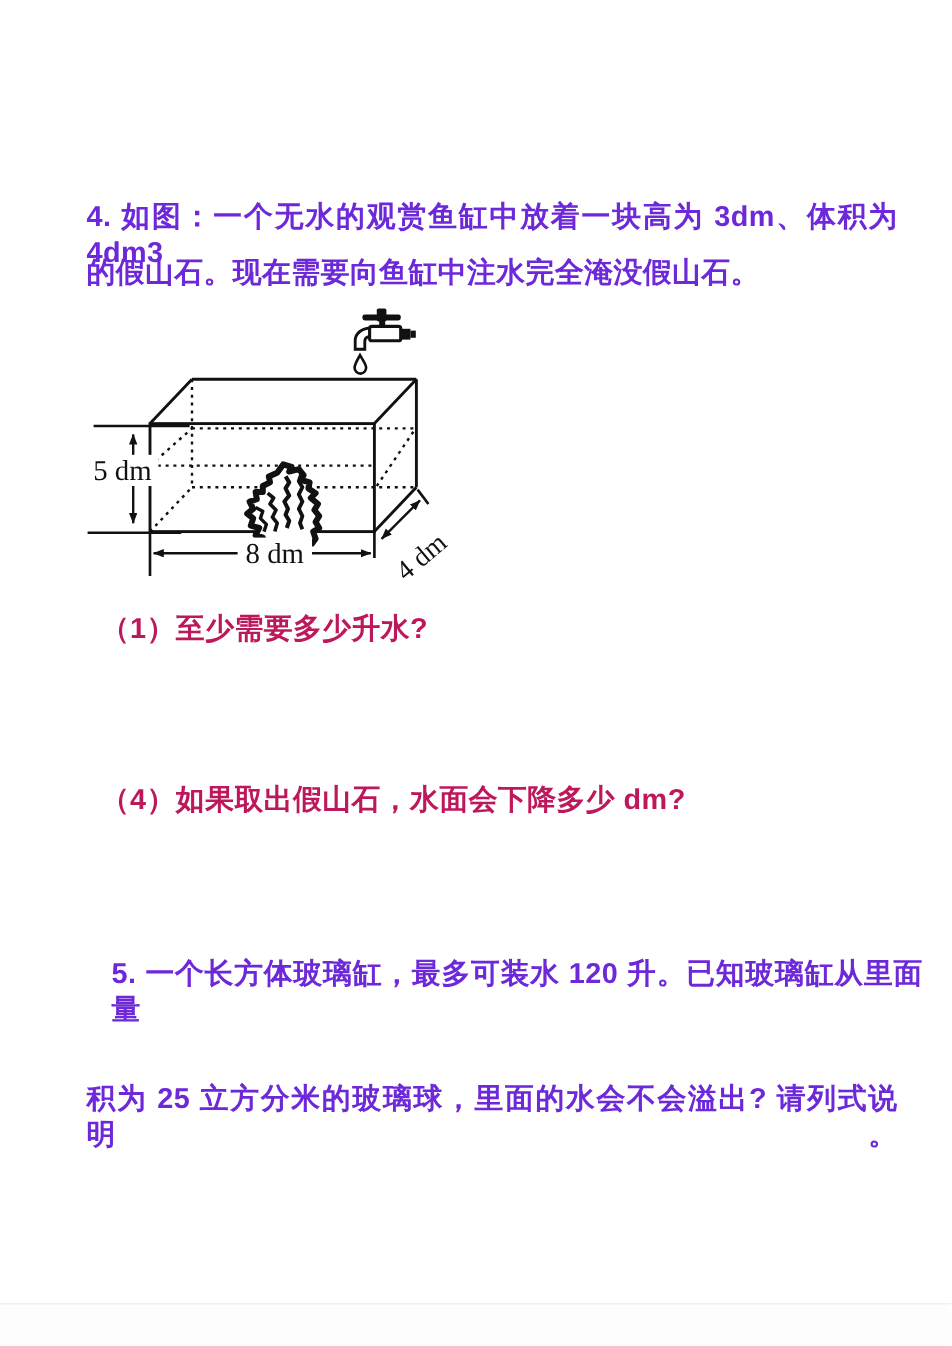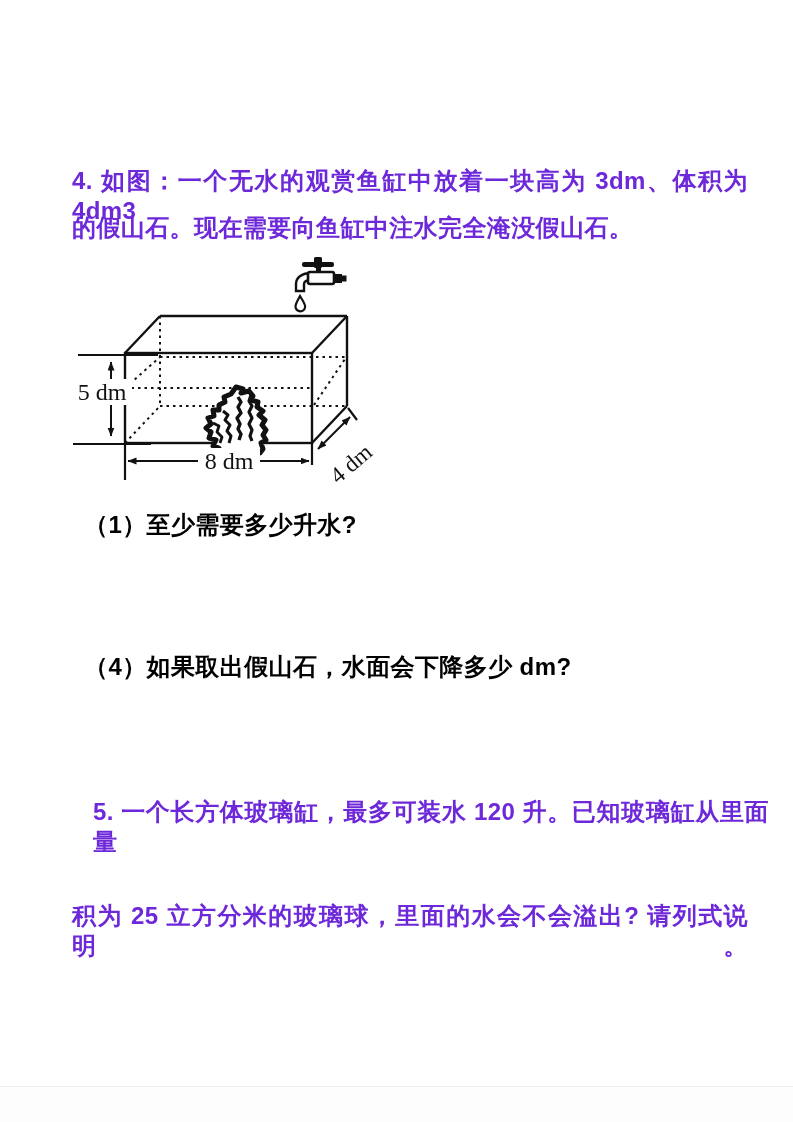--- a/index.html
+++ b/index.html
@@ -23,21 +23,21 @@
   .just{
     white-space:normal;
     text-align:justify;
     text-align-last:justify;
   }
   .qline{
     position:absolute;
     left:84px;
     font-size:24px;font-weight:700;
     line-height:30px;
-    color:#000000;
+    color:#be185d;
     letter-spacing:0.4px;
     white-space:nowrap;
   }
   .diagram{
     position:absolute;left:68px;top:254px;
     width:320px;height:236px;
   }
   .dimtext{
     font-family:"Liberation Serif",serif;
     font-size:24px;

